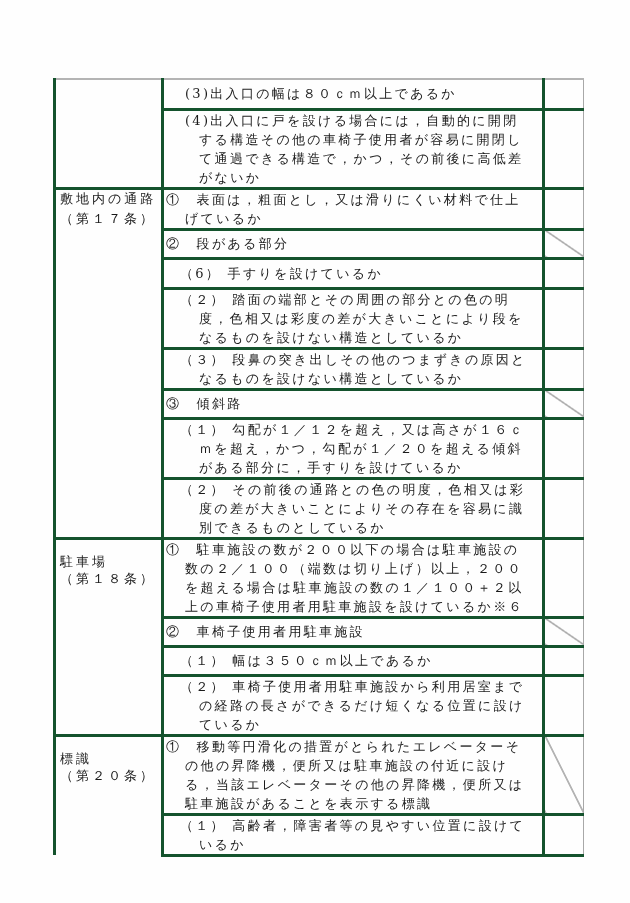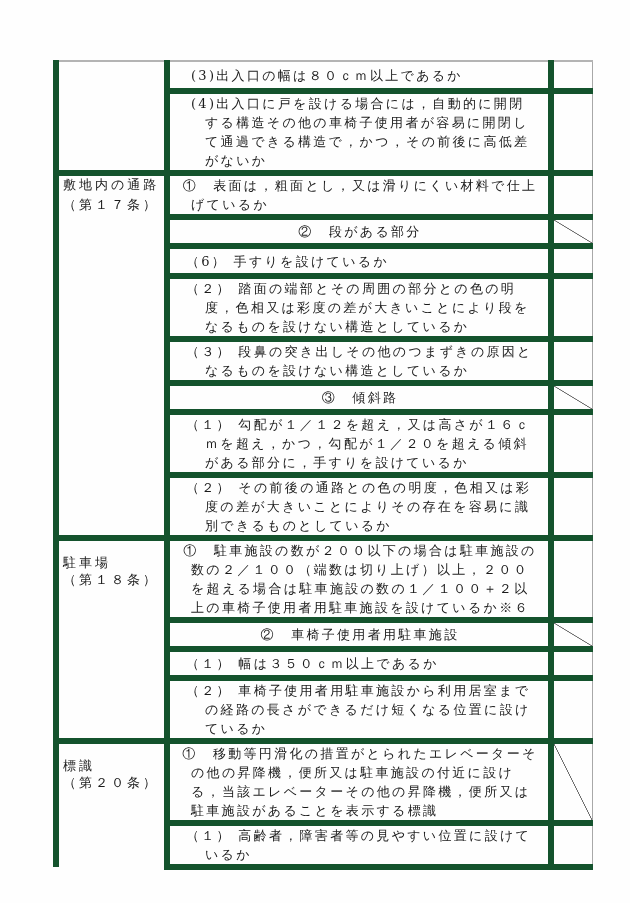--- a/index.html
+++ b/index.html
@@ -1,34 +1,34 @@
 <!DOCTYPE html>
 <html><head>
 <meta charset="utf-8">
 <style>
   html, body { margin:0; padding:0; }
   body {
     width:630px; height:903px; background:#fefefe; position:relative; overflow:hidden;
     font-family: "DejaVu Serif", "Liberation Serif", serif; color:#1a1a1a;
   }
-  .doc { position:absolute; left:53px; top:60px; }
+  .doc { position:absolute; left:53px; top:78px; }
   table { border-collapse:collapse; table-layout:fixed; width:521px; }
-  td { border:6px solid #14532d; padding:0; }
+  td { border:3px solid #14532d; padding:0; }
   tr.first td { border-top:2px solid #b4b4b4; }
   td.c-label { width:105px; vertical-align:top; }
   td.c-body { width:378px; vertical-align:middle; }
   td.c-check { width:38px; border-right:1px solid #a8a8a8; }
   td.na {
     background: linear-gradient(to top right,
       transparent calc(50% - 0.7px), #6a6a6a calc(50% - 0.2px),
       #6a6a6a calc(50% + 0.2px), transparent calc(50% + 0.7px));
   }
   td.open-bottom { border-bottom:none; }
   .ln { white-space:nowrap; line-height:19px; height:19px; font-size:13px; letter-spacing:2.3px; overflow:visible; }
-  .i0 { padding-left:2px;text-align:center; }
+  .i0 { padding-left:2px; }
   .iS { padding-left:16px; }
   .i1 { padding-left:21px; }
   .i2 { padding-left:35px; }
   .lab { font-size:13px; letter-spacing:3px; padding-left:4px; white-space:nowrap; }
   .lab.tight .l1 { line-height:19px;font-family:Liberation Mono, monospace; }
   .lab.tight .l2 { line-height:19px; }
   .lab.sparse { padding-top:13px; }
   .lab.sparse .l1 { line-height:17px; }
   .lab.sparse .l2 { line-height:17px; }
 </style>

